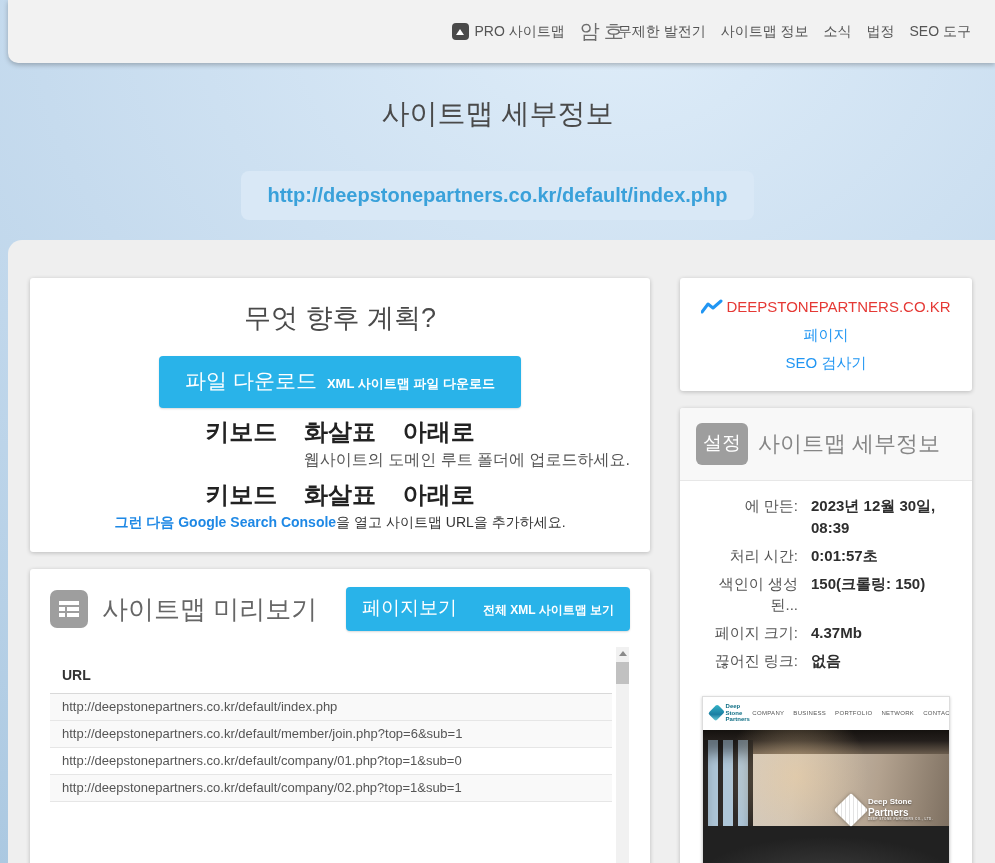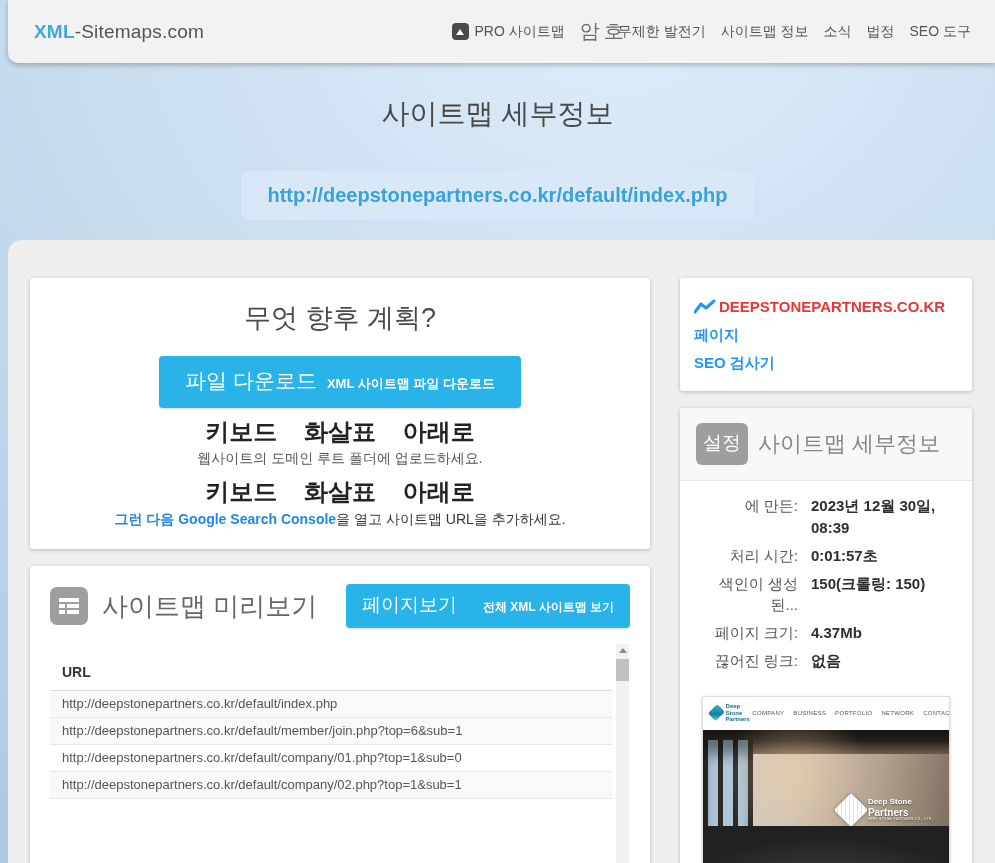--- a/index.html
+++ b/index.html
@@ -58,21 +58,21 @@
   .card-next h2 { font-size:27px; font-weight:300; color:#4a4a4a; margin:8px 0 20px; }
   .dl-btn {
     border:none; cursor:pointer; background:#29b3e9; color:#fff;
     border-radius:4px; padding:11px 26px 13px;
     display:inline-flex; align-items:baseline; gap:10px;
     box-shadow:0 1px 2px rgba(0,0,0,.15);
   }
   .dl-btn .t1 { font-size:21px; font-weight:300; }
   .dl-btn .t2 { font-size:13px; font-weight:bold; }
   .arrow-line { font-size:24px; font-weight:bold; color:#222; word-spacing:20px; margin-top:8px; }
-  .plain-line { font-size:14px; color:#555; margin-top:2px; }
+  .plain-line { font-size:16px; color:#555; margin-top:2px;text-align:right; }
   .last-line { font-size:14px; color:#333; margin-top:3px; }
   .last-line a { color:#1e88e5; font-weight:bold; text-decoration:none; cursor:pointer; }
   
   .card-preview { position:relative; height:352px; overflow:hidden; }
   .preview-header { display:flex; align-items:center; padding:18px 20px 6px; }
   .sq-icon {
     width:38px; height:38px; background:#9e9e9e; border-radius:7px;
     display:flex; align-items:center; justify-content:center; flex:0 0 auto;
   }
   .preview-title { font-size:26px; font-weight:300; color:#666; margin-left:14px; }
@@ -97,21 +97,21 @@
     background:#f1f1f1;
   }
   .scroll-up { height:13px; display:flex; align-items:center; justify-content:center; cursor:pointer; }
   .scroll-up::after {
     content:""; width:0; height:0;
     border-left:4px solid transparent; border-right:4px solid transparent;
     border-bottom:5px solid #8a8a8a;
   }
   .scroll-thumb { margin-top:2px; height:22px; background:#c1c1c1; cursor:grab; }
   
-  .seo-card { padding:15px 14px; font-size:15px; font-weight:bold; line-height:1.85; }
+  .seo-card { padding:15px 14px; text-align:center; font-size:15px; font-weight:normal; line-height:1.85; }
   .seo-card .domain { color:#e53935; }
   .seo-card .blue { color:#2196f3; }
   .chart-icon { vertical-align:-2px; margin-right:3px; }
   
   .details-header {
     display:flex; align-items:center; padding:15px 16px;
     background:#f8f8f8; border-bottom:1px solid #e7e7e7;
     border-radius:3px 3px 0 0;
   }
   .badge {
@@ -169,23 +169,20 @@
   .thumb-footer {
     height:62px; text-align:center;
     background:radial-gradient(ellipse 70% 90% at 50% 85%, #3c3c3c 0%, #212121 75%);
     padding-top:9px;
   }
 </style>
 </head>
 <body>
 
 <header class="navbar">
-  <div class="logo">
-    <b>XML</b><span>-Sitemaps.com</span>
-  </div>
   <nav class="nav-items">
     <div class="nav-item">
       <span class="pro-icon"></span>
       <span>PRO 사이트맵</span>
     </div>
     <div class="nav-item">
       <span class="nav-overlay">암호</span>
       <span class="nav-overlap">무제한 발전기</span>
     </div>
     <div class="nav-item">

